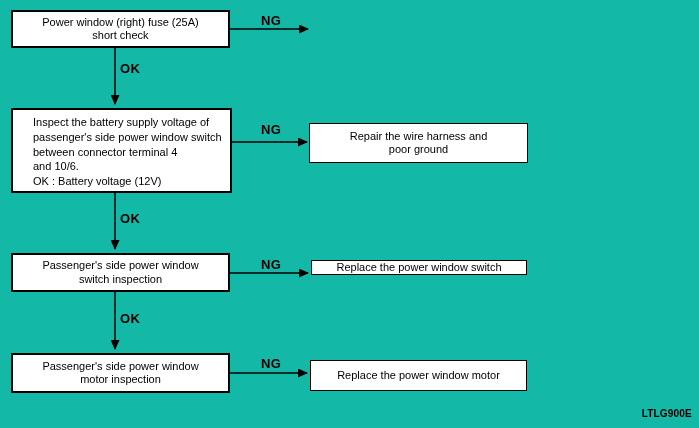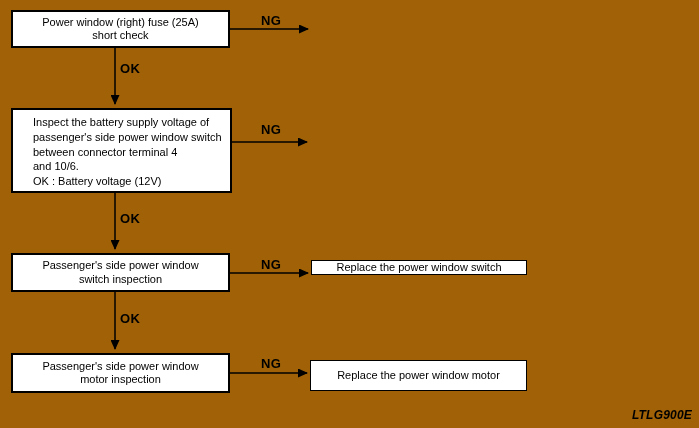--- a/index.html
+++ b/index.html
@@ -1,21 +1,21 @@
 <!DOCTYPE html>
 <html><head>
 <meta charset="utf-8">
 <style>
   * { box-sizing: border-box; margin: 0; padding: 0; }
   html, body { background: #ffffff; }
   .page {
     position: relative;
     width: 699px;
     height: 428px;
-    background: #a16207;
+    background: #14b8a6;
     color: #000000;
     font-family: "Liberation Sans", sans-serif;
     overflow: hidden;
   }
   svg.connectors {
     position: absolute;
     left: 0; top: 0;
     width: 699px; height: 428px;
   }
   .box {
@@ -44,23 +44,22 @@
     position: absolute;
     font-weight: bold;
     font-size: 13px;
     letter-spacing: 0.3px;
   }
   .code {
     position: absolute;
     right: 7px;
     top: 408px;
     font-weight: bold;
-    font-size: 12px;
+    font-size: 10px;
     letter-spacing: 0.2px;
-    font-style: italic;
   }
 </style>
 </head>
 <body>
 
 <div class="page">
 
   <svg class="connectors" viewBox="0 0 699 428" xmlns="http://www.w3.org/2000/svg">
     <defs>
       <marker id="ah" markerUnits="userSpaceOnUse" markerWidth="10" markerHeight="9" refX="9" refY="4.5" orient="auto">
@@ -87,20 +86,22 @@
 and 10/6.
 OK : Battery voltage (12V)</div>
 
   <div class="box" style="left:11px; top:253px; width:219px; height:39px;">Passenger's side power window
 switch inspection</div>
 
   <div class="box" style="left:11px; top:353px; width:219px; height:40px;">Passenger's side power window
 motor inspection</div>
 
 
+  <div class="box result" style="left:309px; top:123px; width:219px; height:40px;">Repair the wire harness and
+poor ground</div>
 
   <div class="box result" style="left:311px; top:260px; width:216px; height:15px;">Replace the power window switch</div>
 
   <div class="box result" style="left:310px; top:360px; width:217px; height:31px;">Replace the power window motor</div>
 
   <span class="lbl" style="left:120px; top:61px;">OK</span>
   <span class="lbl" style="left:120px; top:211px;">OK</span>
   <span class="lbl" style="left:120px; top:311px;">OK</span>
 
   <span class="lbl" style="left:261px; top:13px;">NG</span>

